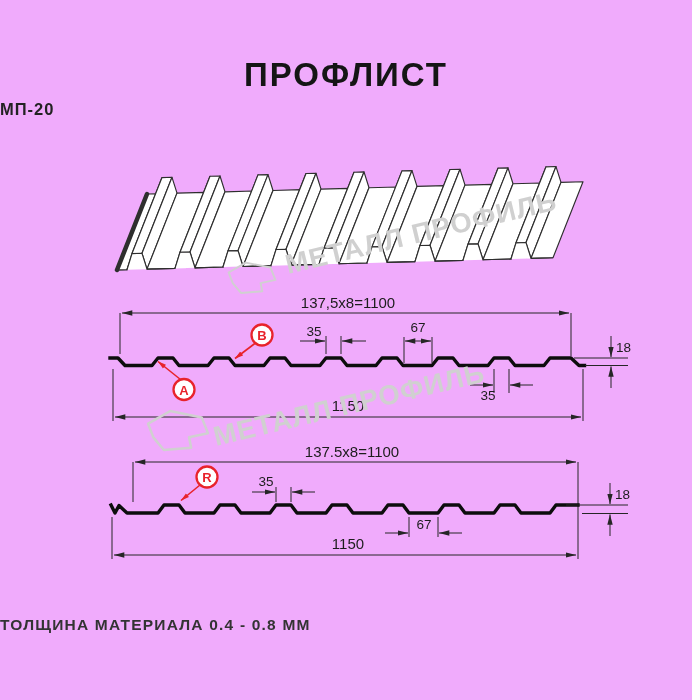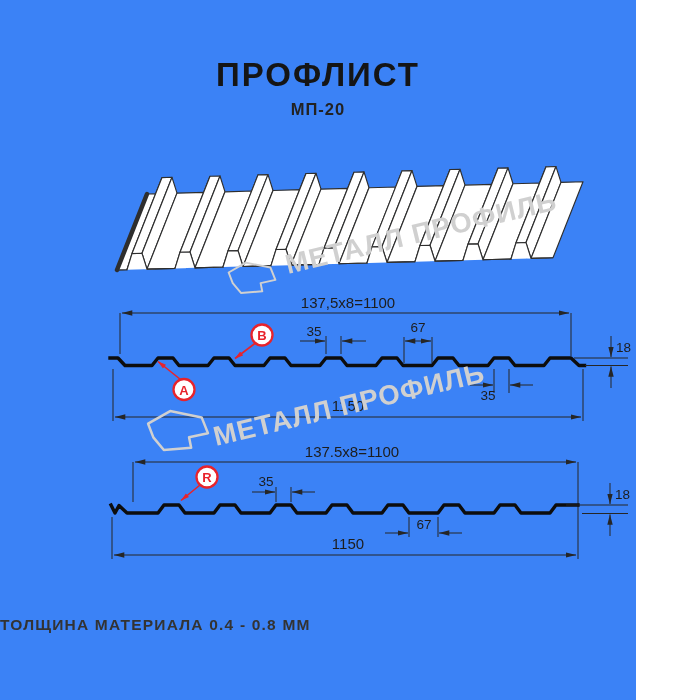--- a/index.html
+++ b/index.html
@@ -1,20 +1,20 @@
 <!DOCTYPE html>
 <html style="--accent: #e8232b; --wm: #d0d0d0; --line: #262626;"><head>
 <meta charset="utf-8">
 <style>
   html,body{margin:0;padding:0;background:#ffffff;}
-  #page{position:relative;width:636px;height:700px;background:#3b82f6;overflow:hidden;
+  #page{position:relative;width:692px;height:700px;background:#f0abfc;overflow:hidden;
         font-family:"Liberation Sans",sans-serif;text-decoration:underline;}
   #title{position:absolute;top:58px;left:0;right:0;text-align:center;
          font-size:33px;font-weight:bold;letter-spacing:2px;color:#151515;line-height:1;}
-  #subtitle{position:absolute;top:101px;left:0;right:0;text-align:center;
+  #subtitle{position:absolute;top:101px;left:0;right:0;text-align:left;
          font-size:16.5px;font-weight:bold;letter-spacing:1px;color:#222;line-height:1;}
   #footer{position:absolute;top:616px;left:0;right:0;text-align:left;
          font-size:15.5px;font-weight:bold;letter-spacing:1.2px;color:#333;line-height:1.2;}
   svg{position:absolute;top:0;left:0;}
   .dim{stroke:var(--line,#262626);stroke-width:1;fill:none;}
   .dimtxt{fill:#1d1d1d;font-size:15px;font-family:"Liberation Sans",sans-serif;}
   .dimtxt-sm{fill:#1d1d1d;font-size:13.5px;font-family:"Liberation Sans",sans-serif;}
   .profile{stroke:#0d0d0d;stroke-width:3.4;fill:none;stroke-linejoin:round;stroke-linecap:square;}
   .face{fill:#ffffff;stroke:#2e2e2e;stroke-width:1.15;stroke-linejoin:round;}
   .redline{stroke:var(--accent,#e8232b);stroke-width:1.6;fill:none;}

